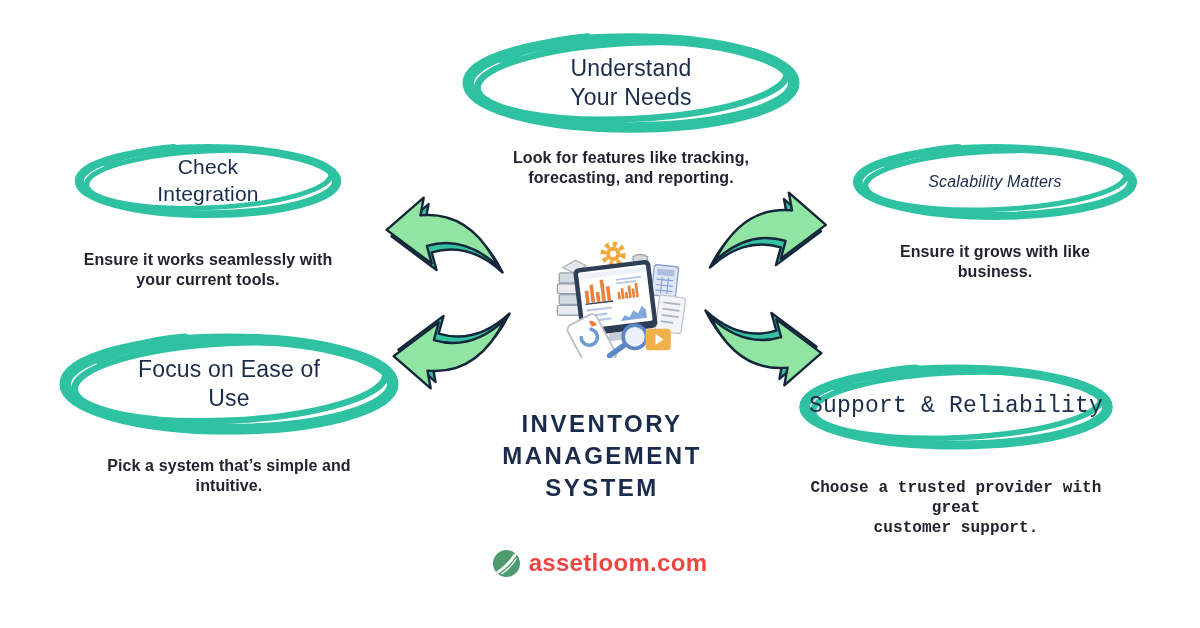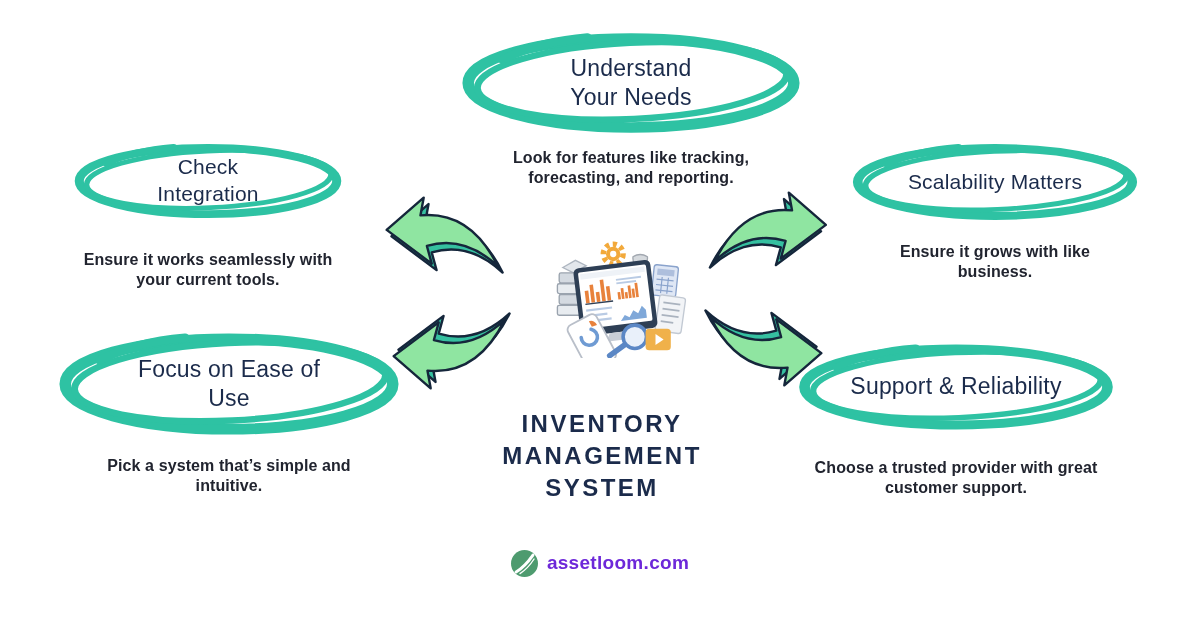--- a/index.html
+++ b/index.html
@@ -35,21 +35,21 @@
     text-align: center; color: #1b2b4b; font-weight: 700;
     font-size: 24px; line-height: 32px; letter-spacing: 2.5px;
     white-space: pre-line;
   }
 
   .brand-row {
     position: absolute; left: 450px; top: 546px; width: 300px; height: 34px;
     display: flex; align-items: center; justify-content: center; gap: 9px;
   }
   .brand-icon { width: 27px; height: 27px; flex: 0 0 auto; }
-  .brand-text { color: #6d28d9; font-size: 19px; font-weight: 600; letter-spacing: 0.3px; }
+  .brand-text { color: #ef4444; font-size: 24px; font-weight: 600; letter-spacing: 0.3px; }
 
   .defs-svg { position: absolute; width: 0; height: 0; overflow: hidden; }
 </style>
 </head>
 <body>
 
 <svg class="defs-svg" aria-hidden="true">
   <defs>
     <g id="oval-shape">
       <ellipse cx="150" cy="52" rx="142" ry="42" fill="none" stroke="#2ec2a3" stroke-width="10"></ellipse>
@@ -87,39 +87,39 @@
     </div>
     <div class="node-desc" style="margin-top:28px;">Ensure it works seamlessly with
 your current tools.</div>
   </div>
 
   <div class="node" style="left:850px; top:140px; width:290px;">
     <div class="oval-wrap" style="height:84px;">
       <svg class="oval-svg" viewBox="0 0 300 104" preserveAspectRatio="none">
           <use href="#oval-shape"></use>
         </svg>
-      <div class="node-title" style="font-size:21px;">Scalability Matters</div>
+      <div class="node-title" style="font-size:16px;font-style:italic;">Scalability Matters</div>
     </div>
     <div class="node-desc" style="margin-top:18px;">Ensure it grows with like
 business.</div>
   </div>
 
   <div class="node" style="left:56px; top:328px; width:346px;">
     <div class="oval-wrap" style="height:112px;">
       <svg class="oval-svg" viewBox="0 0 300 104" preserveAspectRatio="none">
           <use href="#oval-shape"></use>
         </svg>
       <div class="node-title" style="font-size:23px;">Focus on Ease of
 Use</div>
     </div>
     <div class="node-desc" style="margin-top:16px;">Pick a system that’s simple and
 intuitive.</div>
   </div>
 
-  <div class="node" style="left:796px; top:340px; width:320px;">
+  <div class="node" style="left:796px; top:360px; width:320px;font-family:Liberation Mono, monospace;">
     <div class="oval-wrap" style="height:94px;">
       <svg class="oval-svg" viewBox="0 0 300 104" preserveAspectRatio="none">
           <use href="#oval-shape"></use>
         </svg>
       <div class="node-title" style="font-size:23px;">Support &amp; Reliability</div>
     </div>
     <div class="node-desc" style="margin-top:24px;">Choose a trusted provider with great
 customer support.</div>
   </div>
 

